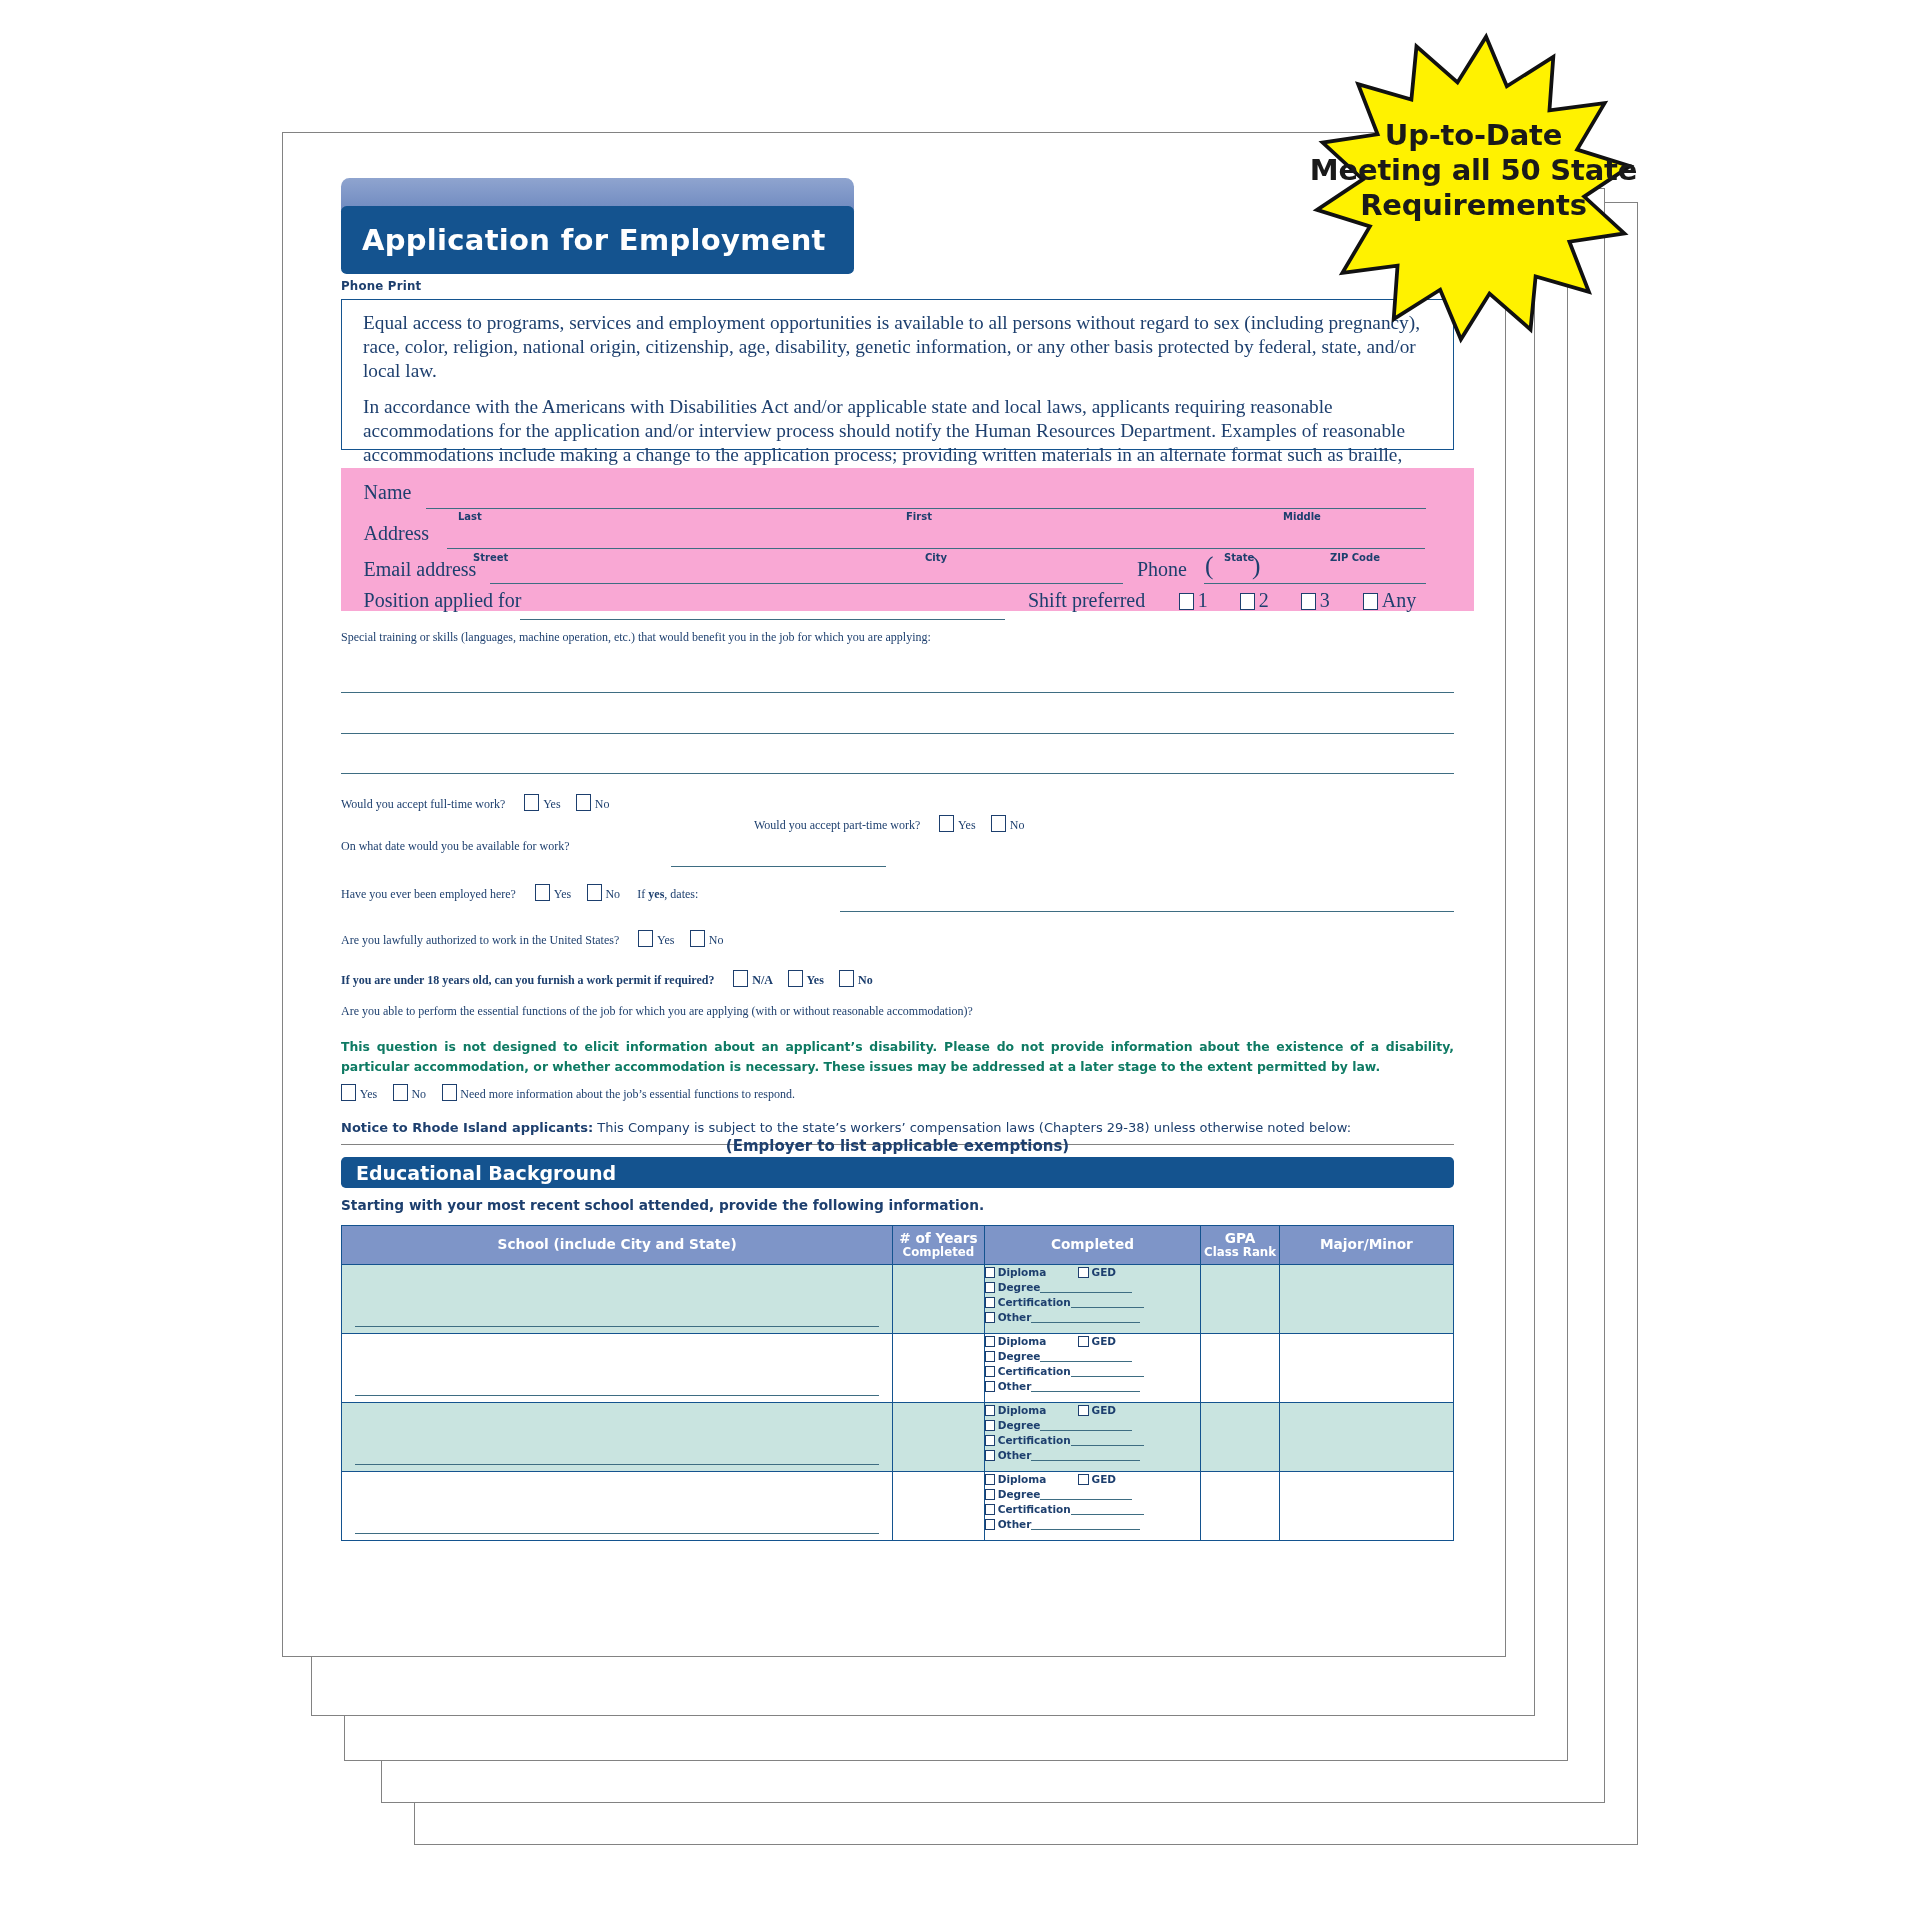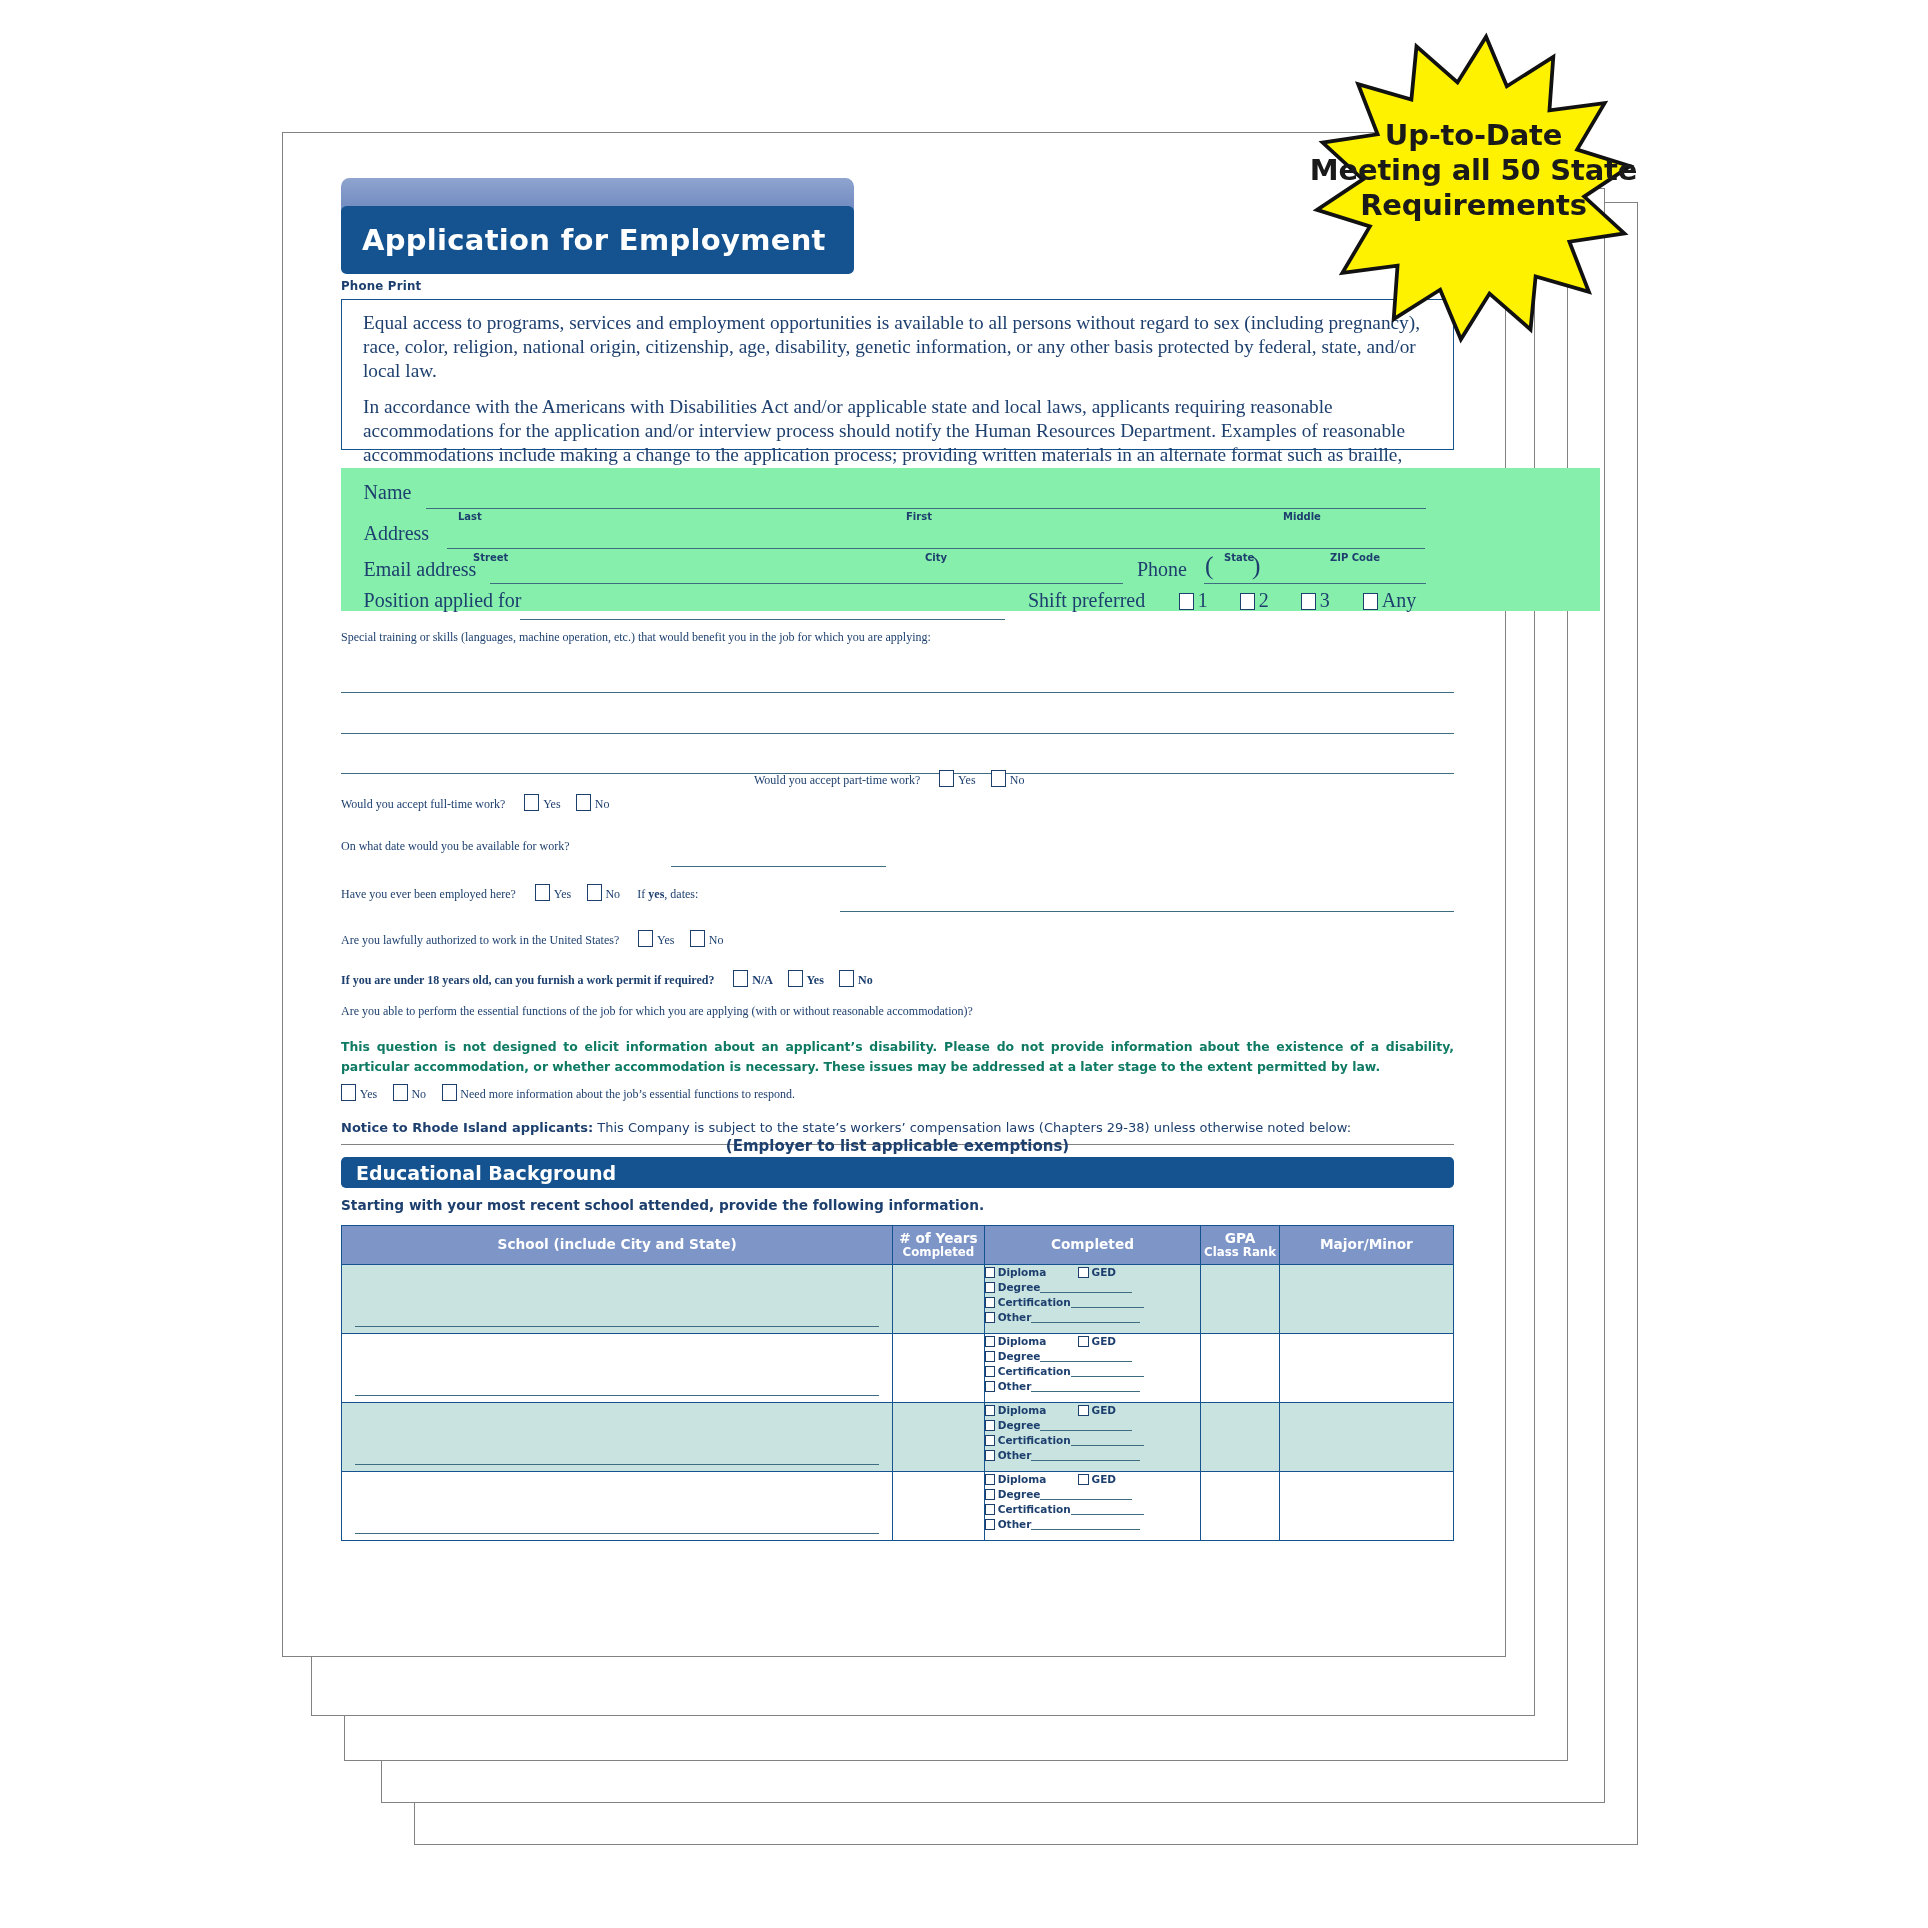--- a/index.html
+++ b/index.html
@@ -45,22 +45,22 @@
   
   .eeo-box{
     position:absolute;left:58px;top:166px;width:1113px;height:151px;
     border:1.5px solid #14538f;box-sizing:border-box;
     padding:11.3px 17px 0 21px;
   }
   .eeo-box p{margin:0 0 12.2px 0;font-size:19.3px;line-height:1.24;color:#1d3f6e;}
 
   
   .teal-block{
-    position:absolute;left:58px;top:335px;width:1259px;height:143px;
-    background:#86efac;
+    position:absolute;left:58px;top:335px;width:1133px;height:143px;
+    background:#f9a8d4;
   }
   .fld{position:absolute;font-size:20px;color:#1d3f6e;white-space:nowrap;}
   .rule{position:absolute;border-bottom:1.5px solid #3e6d82;}
   .sublab{
     position:absolute;font-family:"DejaVu Sans", sans-serif;font-weight:bold;
     font-size:10px;color:#1d3f6e;
   }
 
   .cbox{
     display:inline-block;width:15px;height:17px;border:1.6px solid #1d3f6e;
@@ -190,21 +190,21 @@
   <div class="rule" style="left:58px;top:600px;width:1113px;"></div>
   <div class="rule" style="left:58px;top:640px;width:1113px;"></div>
 
   <div class="q" style="left:58px;top:661px;">
     <span>Would you accept full-time work?</span>
     <span style="display:inline-block;width:13px"></span>
     <span class="cbox"></span><span>Yes</span>
     <span style="display:inline-block;width:9.4px"></span>
     <span class="cbox"></span><span>No</span>
   </div>
-  <div class="q" style="left:471px;top:637px;">
+  <div class="q" style="left:471px;top:682px;">
     <span>Would you accept part-time work?</span>
     <span style="display:inline-block;width:13px"></span>
     <span class="cbox"></span><span>Yes</span>
     <span style="display:inline-block;width:9.4px"></span>
     <span class="cbox"></span><span>No</span>
   </div>
 
   <div class="q" style="left:58px;top:706px;">On what date would you be available for work?</div>
   <div class="rule" style="left:388px;top:733px;width:215px;"></div>
 

